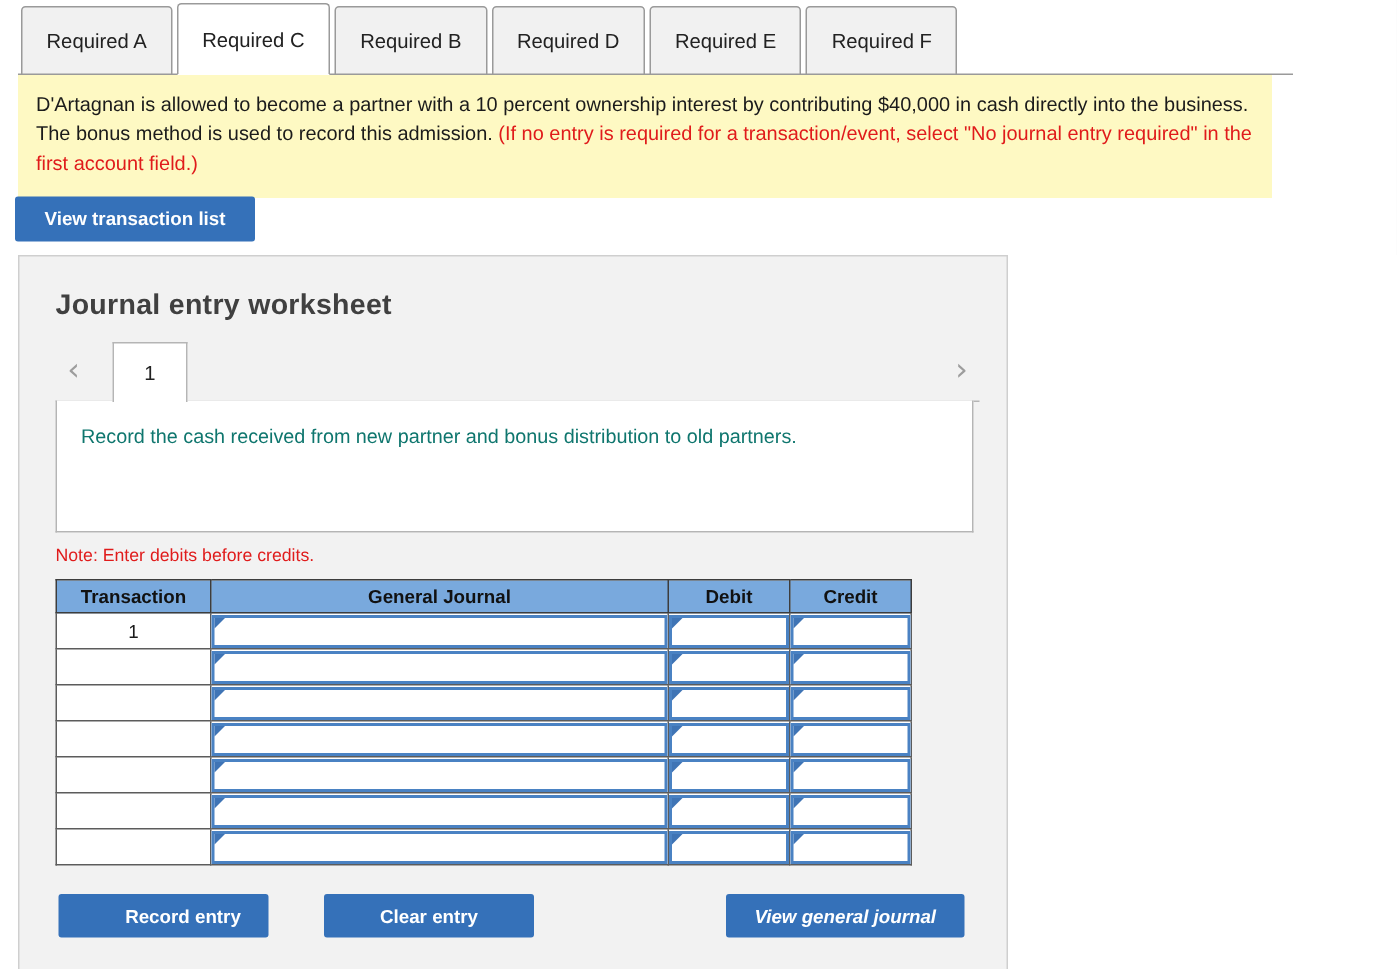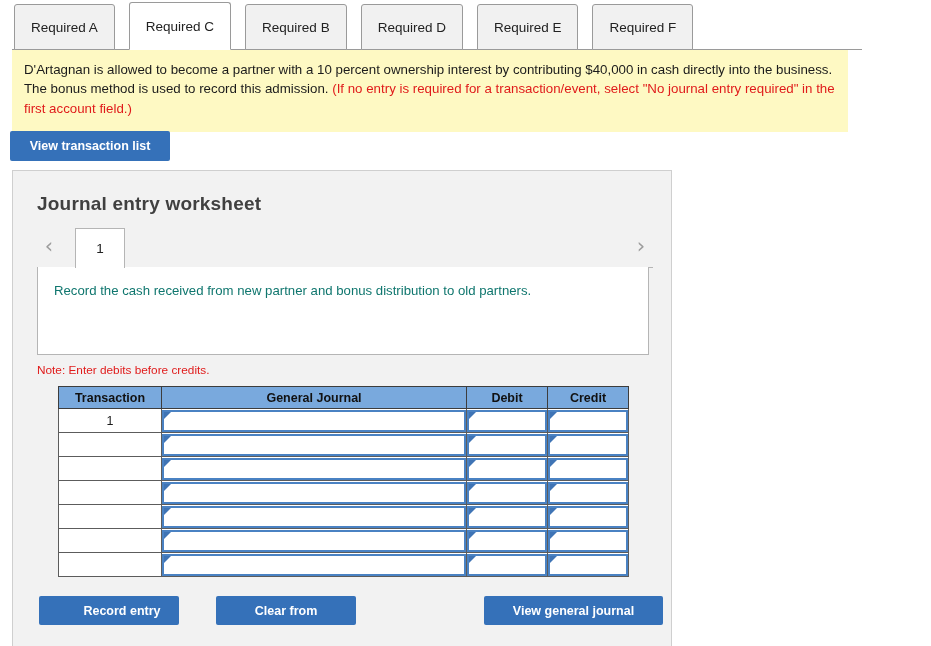--- a/index.html
+++ b/index.html
@@ -29,21 +29,21 @@
     display: flex;
     align-items: flex-end;
     height: 48px;
   }
   .tab {
     height: 46px;
     display: flex;
     align-items: center;
     justify-content: center;
     padding: 0 16px;
-    margin-right: 14px;
+    margin-right: 3px;
     font-size: 13.5px;
     color: #222;
     background: #f1f1f1;
     border: 1px solid #9a9a9a;
     border-bottom: 1px solid #9a9a9a;
     border-radius: 3px 3px 0 0;
     cursor: pointer;
     white-space: nowrap;
     position: relative;
     z-index: 1;
@@ -168,21 +168,20 @@
   
   .jtable-wrap {
     position: absolute;
     left: 24px; top: 215px;
     width: 570px;
   }
   table.jtable {
     border-collapse: collapse;
     width: 570px;
     table-layout: fixed;
-    margin-left: 21px;
   }
   table.jtable th {
     background: #79a9dd;
     border: 1px solid #3d3d3d;
     color: #111;
     font-size: 12.5px;
     font-weight: bold;
     height: 22px;
     padding: 0;
     text-align: center;
@@ -227,21 +226,21 @@
     width: 140px; height: 29px; padding-left: 32px;
   }
   .btn-clear {
     position: absolute;
     left: 203px; top: 425px;
     width: 140px; height: 29px;
   }
   .btn-viewjournal {
     position: absolute;
     left: 471px; top: 425px;
-    width: 179px; height: 29px;
+    width: 159px; height: 29px; font-style: italic;
   }
 </style>
 </head>
 <body>
 
 <div class="tabbar">
   <div class="tabs">
       <div class="tab">Required A</div>
       <div class="tab active">Required C</div>
       <div class="tab">Required B</div>
@@ -372,15 +371,15 @@
             </td>
             <td class="fieldcell">
               <div class="fieldbox"></div>
             </td>
           </tr>
         </tbody>
     </table>
   </div>
 
   <button class="btn btn-record">Record entry</button>
-  <button class="btn btn-clear">Clear from</button>
+  <button class="btn btn-clear">Clear entry</button>
   <button class="btn btn-viewjournal">View general journal</button>
 </div>
 
 </body></html>

